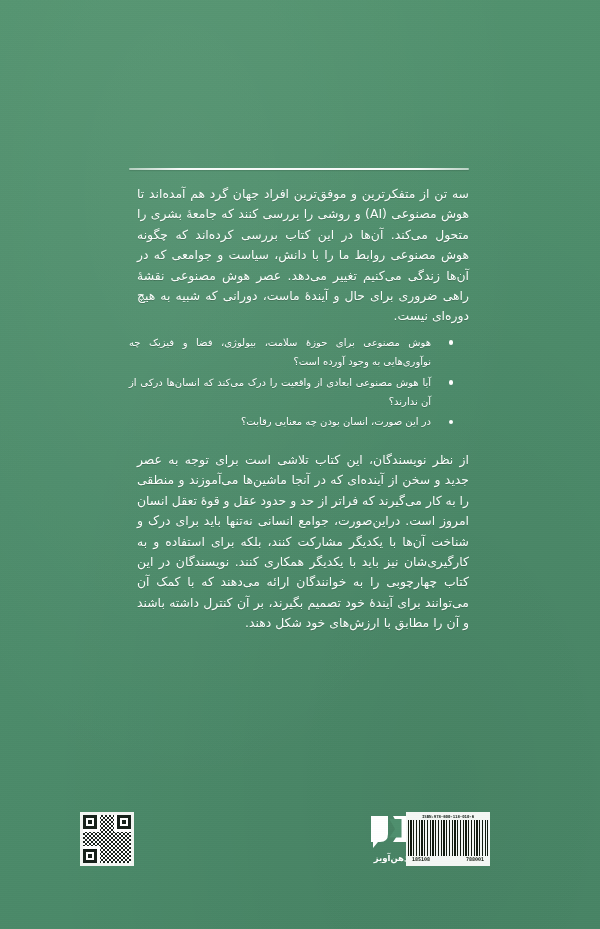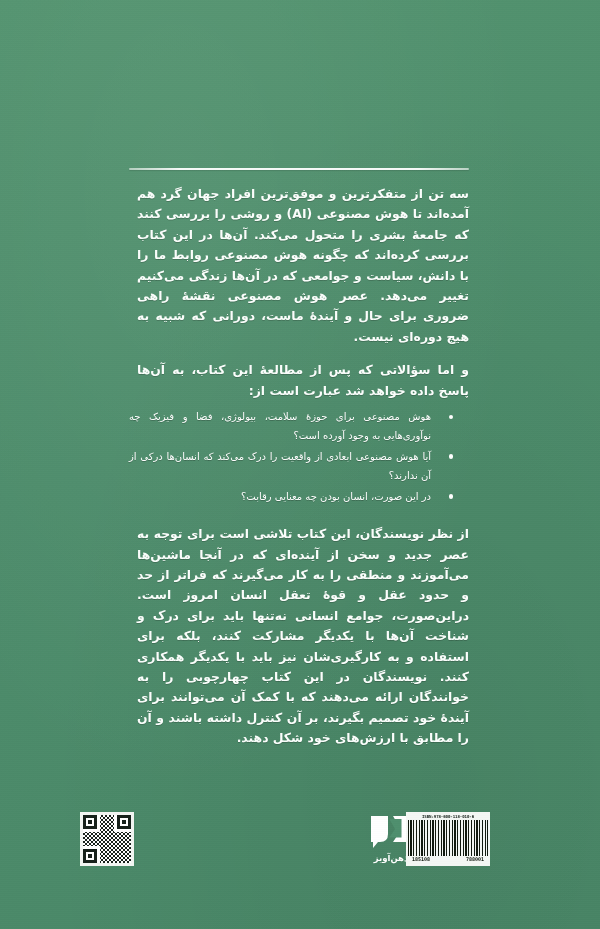--- a/index.html
+++ b/index.html
@@ -53,21 +53,21 @@
     box-shadow: 0 1px 1px rgba(0,0,0,0.12);
   }
 
   p.para {
     margin: 0 0 13px 8px;
     font-size: 12.4px;
     line-height: 20.4px;
     letter-spacing: 0.05px;
     text-align: justify;
     text-justify: inter-word;
-    font-weight: 700;
+    font-weight: 400;
     color: #fbfefc;
     text-shadow: 0 0.5px 0.5px rgba(0,0,0,0.18);
   }
 
   p.para:last-of-type {
     margin-bottom: 0;
   }
 
   ul.questions {
     list-style: none;
@@ -245,21 +245,20 @@
 <body>
 
 <div id="cover">
 
   <div id="content">
 
     <div class="rule"></div>
 
     <p class="para">سه تن از متفکرترین و موفق‌ترین افراد جهان گرد هم آمده‌اند تا هوش مصنوعی (AI) و روشی را بررسی کنند که جامعهٔ بشری را متحول می‌کند. آن‌ها در این کتاب بررسی کرده‌اند که چگونه هوش مصنوعی روابط ما را با دانش، سیاست و جوامعی که در آن‌ها زندگی می‌کنیم تغییر می‌دهد. عصر هوش مصنوعی نقشهٔ راهی ضروری برای حال و آیندهٔ ماست، دورانی که شبیه به هیچ دوره‌ای نیست.</p>
 
-    <p class="para">و اما سؤالاتی که پس از مطالعهٔ این کتاب، به آن‌ها پاسخ داده خواهد شد عبارت است از:</p>
 
     <ul class="questions">
       <li>
         <span class="bullet"></span>
         <span>هوش مصنوعی برای حوزهٔ سلامت، بیولوژی، فضا و فیزیک چه نوآوری‌هایی به وجود آورده است؟</span>
       </li>
       <li>
         <span class="bullet"></span>
         <span>آیا هوش مصنوعی ابعادی از واقعیت را درک می‌کند که انسان‌ها درکی از آن ندارند؟</span>
       </li>

